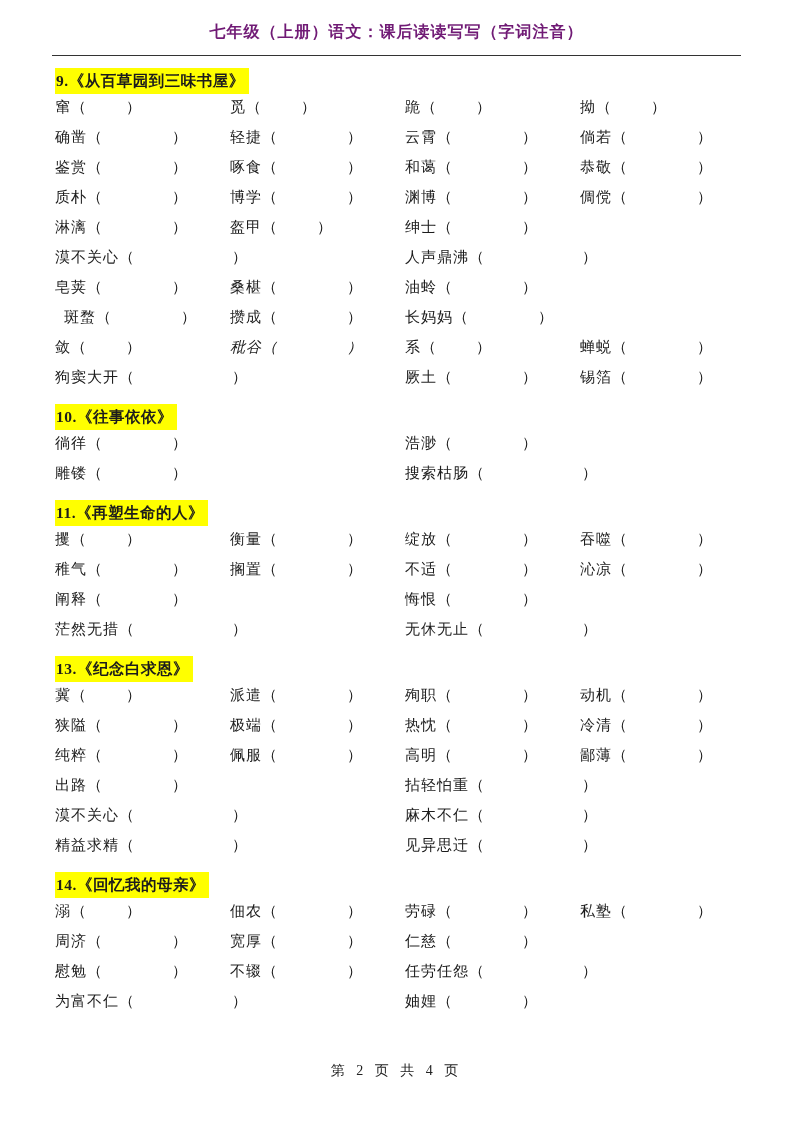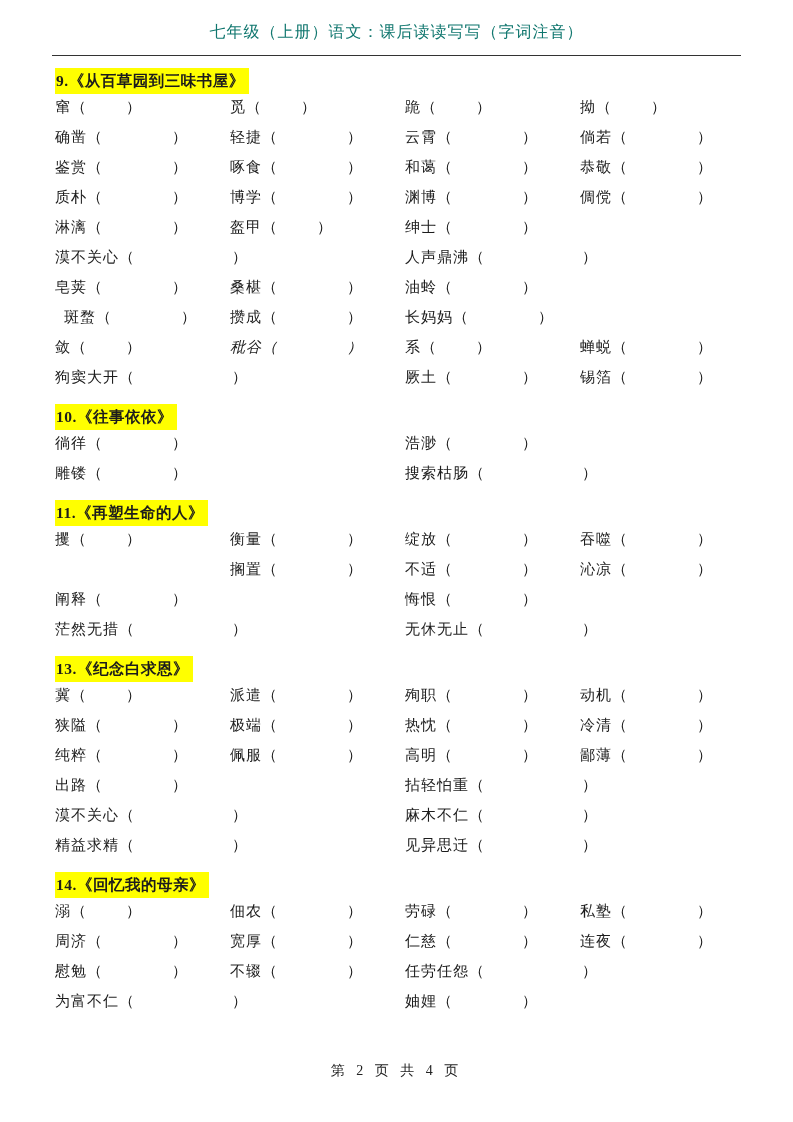--- a/index.html
+++ b/index.html
@@ -13,22 +13,22 @@
     font-family: "Liberation Serif", serif;
     color: #1c1c1c;
     overflow: hidden;
   }
   .header {
     padding-top: 22px;
     text-align: center;
   }
   .header-title {
     font-size: 16px;
-    font-weight: normal;
-    color: #0f766e;
+    font-weight: bold;
+    color: #701a75;
     letter-spacing: 1px;
   }
   .divider {
     margin: 12px 52px 0 52px;
     border-bottom: 1.5px solid #333333;
     height: 0;
   }
   .content {
     padding: 0 50px 0 55px;
   }
@@ -149,20 +149,21 @@
         <span class="item" style="left: 350px; text-align: center;"><span class="w">搜索枯肠</span><span class="paren">（</span><span class="blank l"></span><span class="paren">）</span></span>
       </div>
       <div class="sec-head-row"><span class="sec-head">11.《再塑生命的人》</span></div>
       <div class="row">
         <span class="item" style="left: 0px;"><span class="w">攫</span><span class="paren">（</span><span class="blank s"></span><span class="paren">）</span></span>
         <span class="item" style="left: 175px;"><span class="w">衡量</span><span class="paren">（</span><span class="blank m"></span><span class="paren">）</span></span>
         <span class="item" style="left: 350px;"><span class="w">绽放</span><span class="paren">（</span><span class="blank m"></span><span class="paren">）</span></span>
         <span class="item" style="left: 525px;"><span class="w">吞噬</span><span class="paren">（</span><span class="blank m"></span><span class="paren">）</span></span>
       </div>
       <div class="row">
+        <span class="item" style="left: 0px;"><span class="w">稚气</span><span class="paren">（</span><span class="blank m"></span><span class="paren">）</span></span>
         <span class="item" style="left: 175px;"><span class="w">搁置</span><span class="paren">（</span><span class="blank m"></span><span class="paren">）</span></span>
         <span class="item" style="left: 350px;"><span class="w">不适</span><span class="paren">（</span><span class="blank m"></span><span class="paren">）</span></span>
         <span class="item" style="left: 525px;"><span class="w">沁凉</span><span class="paren">（</span><span class="blank m"></span><span class="paren">）</span></span>
       </div>
       <div class="row">
         <span class="item" style="left: 0px;"><span class="w">阐释</span><span class="paren">（</span><span class="blank m"></span><span class="paren">）</span></span>
         <span class="item" style="left: 350px;"><span class="w">悔恨</span><span class="paren">（</span><span class="blank m"></span><span class="paren">）</span></span>
       </div>
       <div class="row">
         <span class="item" style="left: 0px;"><span class="w">茫然无措</span><span class="paren">（</span><span class="blank l"></span><span class="paren">）</span></span>
@@ -203,21 +204,20 @@
       <div class="row">
         <span class="item" style="left: 0px;"><span class="w">溺</span><span class="paren">（</span><span class="blank s"></span><span class="paren">）</span></span>
         <span class="item" style="left: 175px;"><span class="w">佃农</span><span class="paren">（</span><span class="blank m"></span><span class="paren">）</span></span>
         <span class="item" style="left: 350px;"><span class="w">劳碌</span><span class="paren">（</span><span class="blank m"></span><span class="paren">）</span></span>
         <span class="item" style="left: 525px;"><span class="w">私塾</span><span class="paren">（</span><span class="blank m"></span><span class="paren">）</span></span>
       </div>
       <div class="row">
         <span class="item" style="left: 0px;"><span class="w">周济</span><span class="paren">（</span><span class="blank m"></span><span class="paren">）</span></span>
         <span class="item" style="left: 175px;"><span class="w">宽厚</span><span class="paren">（</span><span class="blank m"></span><span class="paren">）</span></span>
         <span class="item" style="left: 350px;"><span class="w">仁慈</span><span class="paren">（</span><span class="blank m"></span><span class="paren">）</span></span>
-        <span class="item" style="left: 525px;"><span class="w">连夜</span><span class="paren">（</span><span class="blank m"></span><span class="paren">）</span></span>
       </div>
       <div class="row">
         <span class="item" style="left: 0px;"><span class="w">慰勉</span><span class="paren">（</span><span class="blank m"></span><span class="paren">）</span></span>
         <span class="item" style="left: 175px;"><span class="w">不辍</span><span class="paren">（</span><span class="blank m"></span><span class="paren">）</span></span>
         <span class="item" style="left: 350px;"><span class="w">任劳任怨</span><span class="paren">（</span><span class="blank l"></span><span class="paren">）</span></span>
       </div>
       <div class="row">
         <span class="item" style="left: 0px;"><span class="w">为富不仁</span><span class="paren">（</span><span class="blank l"></span><span class="paren">）</span></span>
         <span class="item" style="left: 350px;"><span class="w">妯娌</span><span class="paren">（</span><span class="blank m"></span><span class="paren">）</span></span>
       </div>

